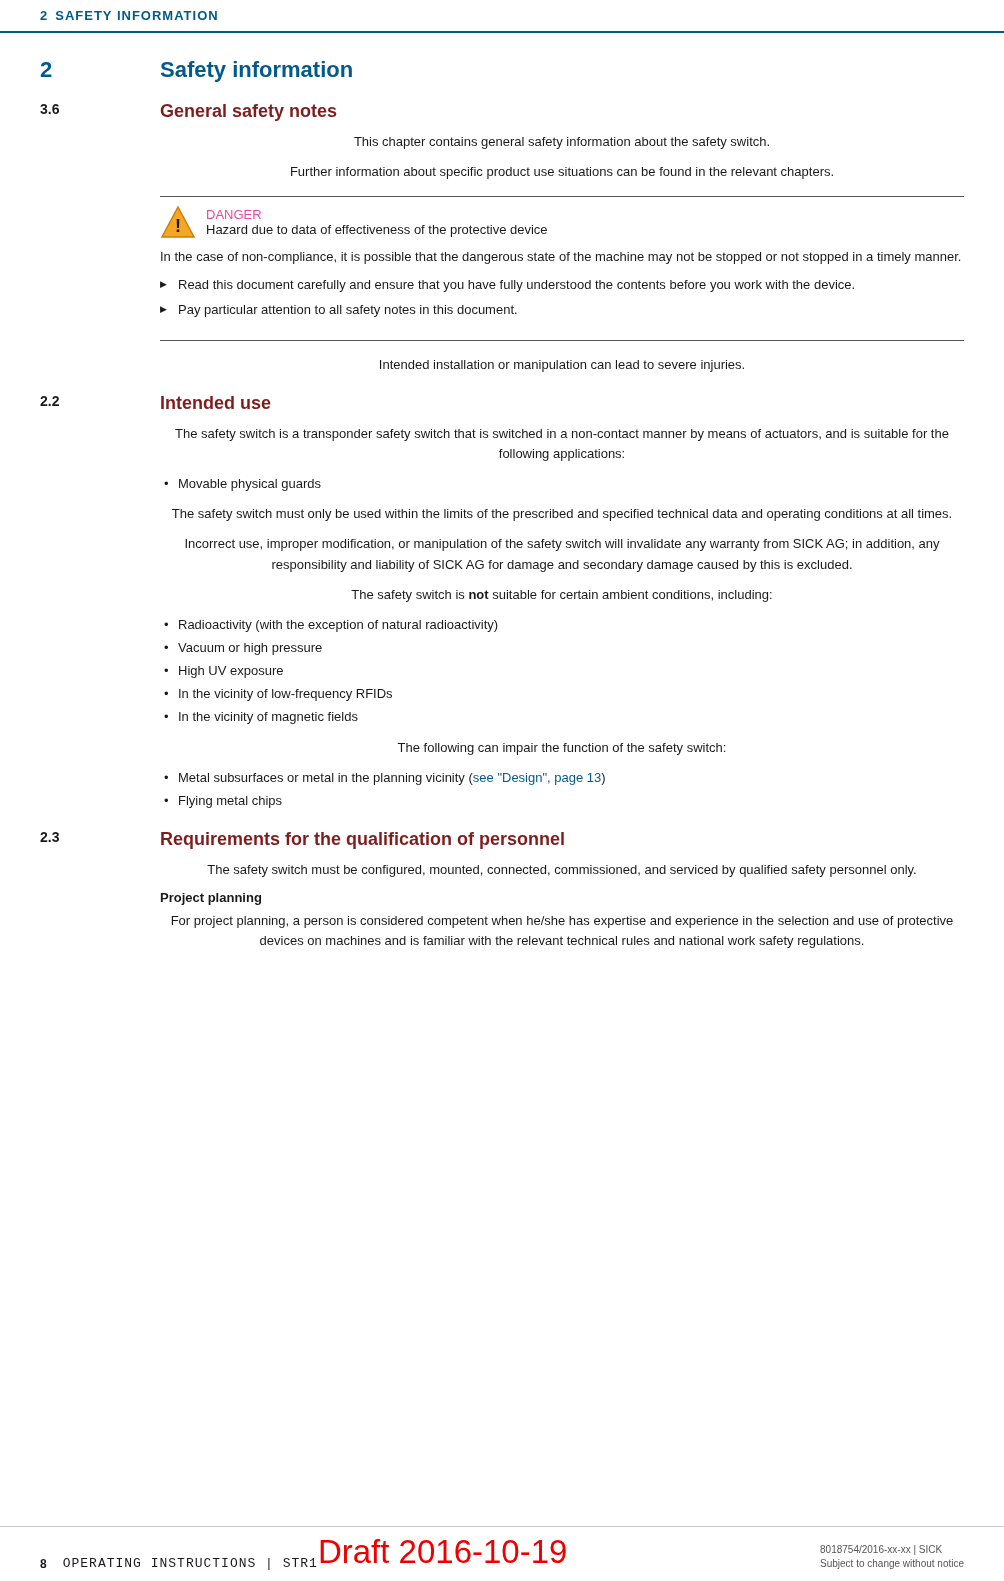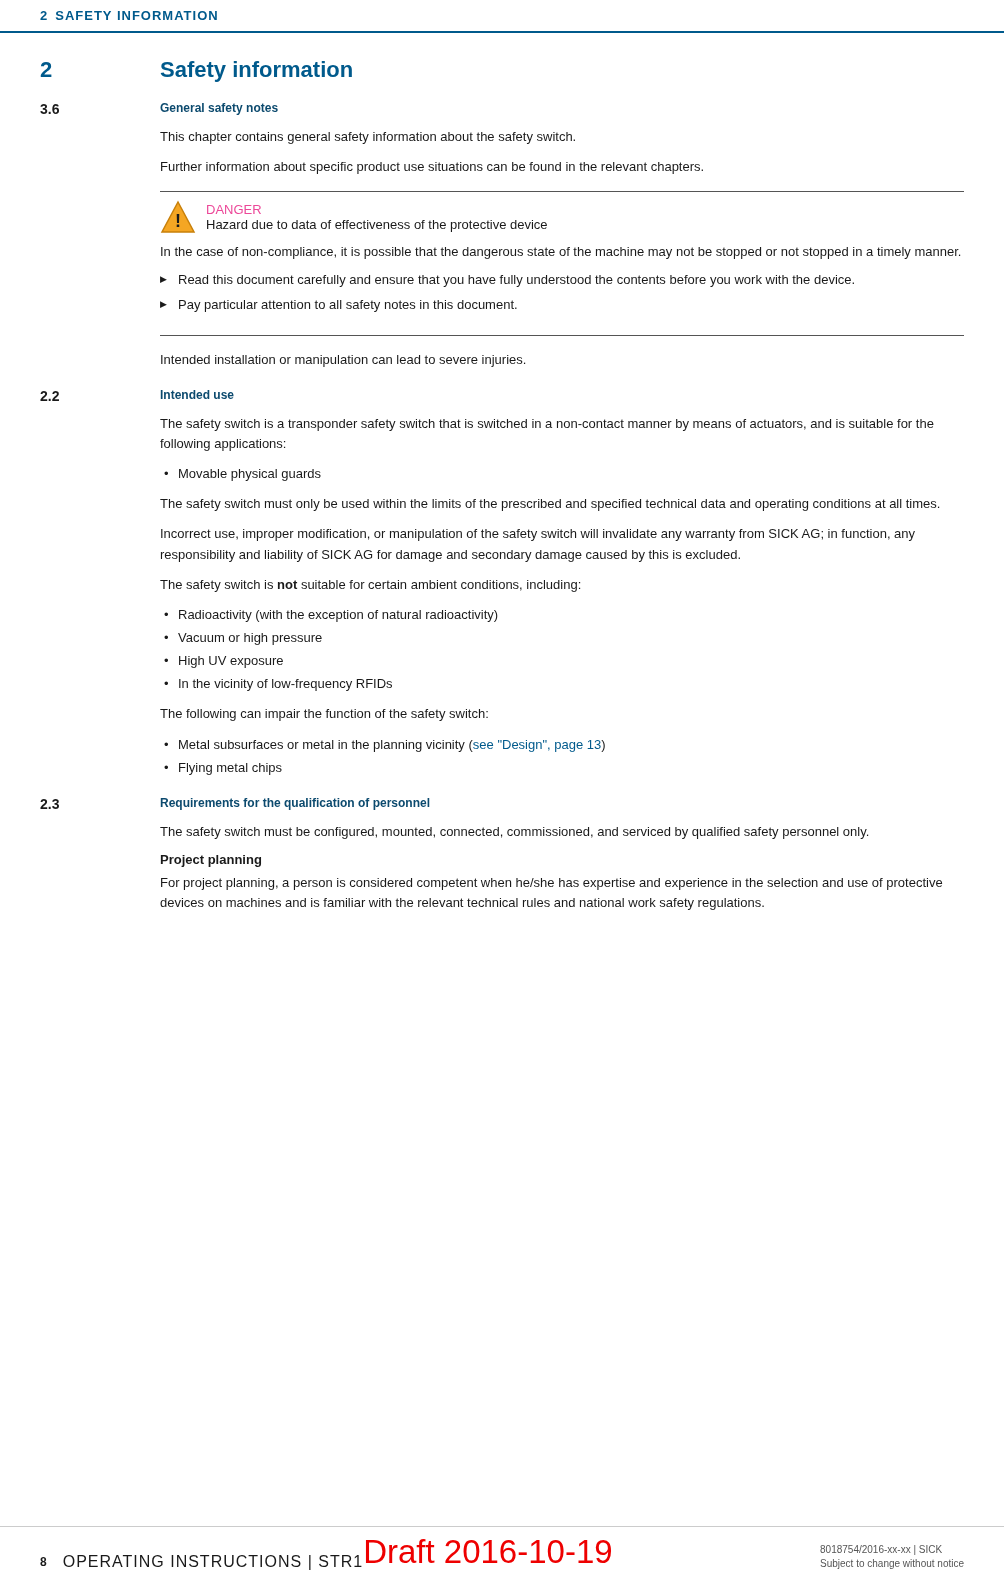--- a/index.html
+++ b/index.html
@@ -55,32 +55,33 @@
       margin-top: 18px;
     }
     .subsection-number {
       width: 120px;
       flex-shrink: 0;
       font-size: 14px;
       font-weight: bold;
       color: #1a1a1a;
     }
     .subsection-title {
-      font-size: 12px;
-      font-weight: bold;
-      color: #0c4a6e;
+      font-size: 18px;
+      font-weight: bold;
+      color: #7f1d1d;
     }
     .body-content {
       margin-left: 120px;
     }
     .para {
       font-size: 13px;
       line-height: 1.55;
       margin-bottom: 10px;
       color: #1a1a1a;
+      text-align: center;
     }
     .danger-box {
       border-top: 1px solid #555;
       border-bottom: 1px solid #555;
       padding: 10px 0 10px 0;
       margin: 14px 0 14px 0;
       display: flex;
       flex-direction: column;
     }
     .danger-header {
@@ -173,24 +174,25 @@
       display: flex;
       align-items: center;
       gap: 16px;
     }
     .footer-page-num {
       font-size: 12px;
       font-weight: bold;
       color: #1a1a1a;
     }
     .footer-doc-title {
-      font-size: 16px;
+      font-size: 13px;
       letter-spacing: 1px;
       text-transform: uppercase;
       color: #1a1a1a;
+      font-family: Liberation Mono, monospace;
     }
     .footer-draft {
       font-size: 33px;
       color: #e00;
       font-weight: normal;
       flex: 1;
     }
     .footer-right {
       font-size: 10px;
       color: #555;
@@ -253,29 +255,30 @@
     <div class="subsection-number">2.2</div>
     <div class="subsection-title">Intended use</div>
   </div>
 
   <div class="body-content">
     <p class="para">The safety switch is a transponder safety switch that is switched in a non-contact man­ner by means of actuators, and is suitable for the following applications:</p>
     <ul class="bullet-list">
       <li>Movable physical guards</li>
     </ul>
     <p class="para">The safety switch must only be used within the limits of the prescribed and specified technical data and operating conditions at all times.</p>
-    <p class="para">Incorrect use, improper modification, or manipulation of the safety switch will invalidate any warranty from SICK AG; in function, any responsibility and liability of SICK AG for damage and secondary damage caused by this is excluded.</p>
+    <p class="para">Incorrect use, improper modification, or manipulation of the safety switch will invalidate any warranty from SICK AG; in addition, any responsibility and liability of SICK AG for damage and secondary damage caused by this is excluded.</p>
     <p class="para">
       <span>The safety switch is </span><span class="bold-inline">not</span><span> suitable for certain ambient conditions, including:</span>
     </p>
     <ul class="bullet-list">
       <li>Radioactivity (with the exception of natural radioactivity)</li>
       <li>Vacuum or high pressure</li>
       <li>High UV exposure</li>
       <li>In the vicinity of low-frequency RFIDs</li>
+      <li>In the vicinity of magnetic fields</li>
     </ul>
     <p class="para">The following can impair the function of the safety switch:</p>
     <ul class="bullet-list">
       <li>
         <span>Metal subsurfaces or metal in the planning vicinity (</span><a class="link-text" href="#">see "Design", page 13</a><span>)</span>
       </li>
       <li>Flying metal chips</li>
     </ul>
   </div>
 

